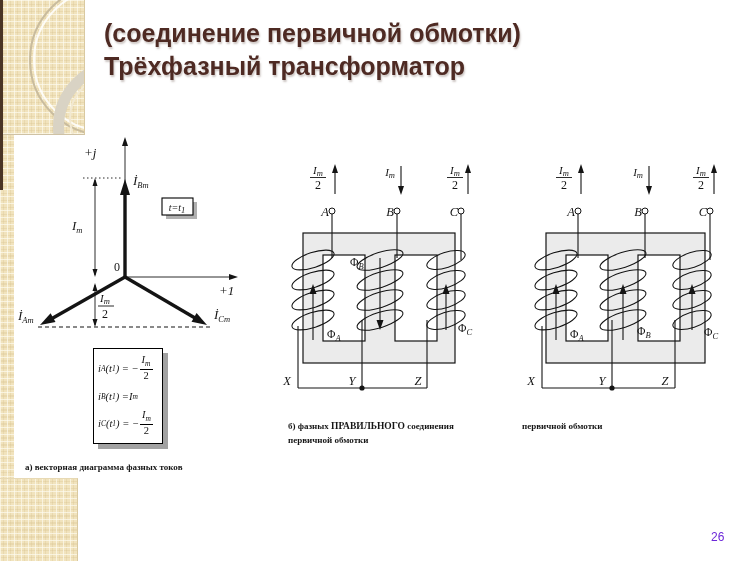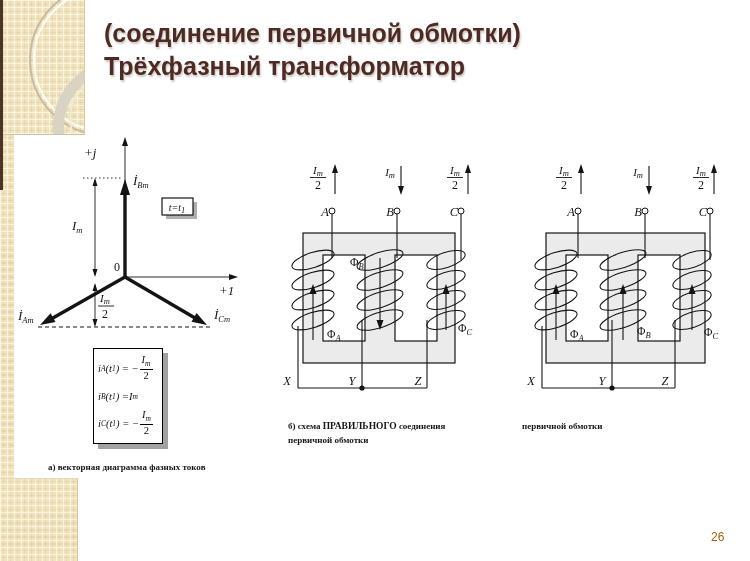--- a/index.html
+++ b/index.html
@@ -59,21 +59,21 @@
   .frac{display:inline-flex;flex-direction:column;align-items:center;line-height:1;margin-left:1px;}
   .frac .num{border-bottom:1px solid #000;padding:0 2px 1px;}
   .frac .den{padding-top:1px;font-style:normal;}
 
   
 
   
   .fig-caption{position:absolute;font:bold 9px "Liberation Serif",serif;color:#161616;line-height:1.45;}
   .caps{font-size:9.5px;}
 
-  #page-number{position:absolute;left:711px;top:530px;font-size:12px;color:#a16207;}
+  #page-number{position:absolute;left:711px;top:530px;font-size:12px;color:#6d28d9;}
 </style>
 </head>
 <body>
 
 <div id="slide">
 
   <div id="strip" class="tex"></div>
   <div id="block-top" class="tex">
     <div id="circ-big" class="circ"></div>
     <div id="circ-big2" class="circ"></div>
@@ -179,21 +179,21 @@
         <span>(t</span>
         <sub>1</sub>
         <span>) = −</span>
         <span class="frac">
           <span class="num"><span>I</span><sub>m</sub></span>
           <span class="den">2</span>
         </span>
     </div>
   </div>
 
-  <div class="fig-caption" style="left:48px;top:461px;width:230px">
+  <div class="fig-caption" style="left:25px;top:461px;width:230px">
     <span>а) векторная диаграмма фазных токов</span>
   </div>
 
   <svg id="figB" style="left:278px;top:158px;" width="205" height="245" viewBox="0 0 205 245">
 
     <g>
       <text class="mi11" x="40" y="16" text-anchor="middle"><tspan>I</tspan><tspan class="sub" dy="2">m</tspan></text>
       <line class="ln thin" x1="32" y1="19.5" x2="48" y2="19.5"></line>
       <text class="up" x="40" y="31" text-anchor="middle">2</text>
       <line class="ln" x1="57" y1="36" x2="57" y2="13"></line>
@@ -269,21 +269,21 @@
       <line class="ln" x1="149" y1="162" x2="149" y2="230"></line>
       <line class="ln" x1="20" y1="230" x2="149" y2="230"></line>
       <circle cx="84" cy="230" r="2.6" fill="#141414"></circle>
     </g>
     <text class="term" x="9" y="227" text-anchor="middle">X</text>
     <text class="term" x="74" y="227" text-anchor="middle">Y</text>
     <text class="term" x="140" y="227" text-anchor="middle">Z</text>
   </svg>
 
   <div class="fig-caption" style="left:288px;top:420px;width:200px">
-    <div><span>б) схема </span><span class="caps">ПРАВИЛЬНОГО</span><span> соединения</span></div>
+    <div><span>б) фазных </span><span class="caps">ПРАВИЛЬНОГО</span><span> соединения</span></div>
     <div><span>первичной обмотки</span></div>
   </div>
 
   <svg id="figC" style="left:515px;top:158px;" width="215" height="245" viewBox="0 0 215 245">
 
     <g>
       <text class="mi11" x="49" y="16" text-anchor="middle"><tspan>I</tspan><tspan class="sub" dy="2">m</tspan></text>
       <line class="ln thin" x1="41" y1="19.5" x2="57" y2="19.5"></line>
       <text class="up" x="49" y="31" text-anchor="middle">2</text>
       <line class="ln" x1="66" y1="36" x2="66" y2="13"></line>

